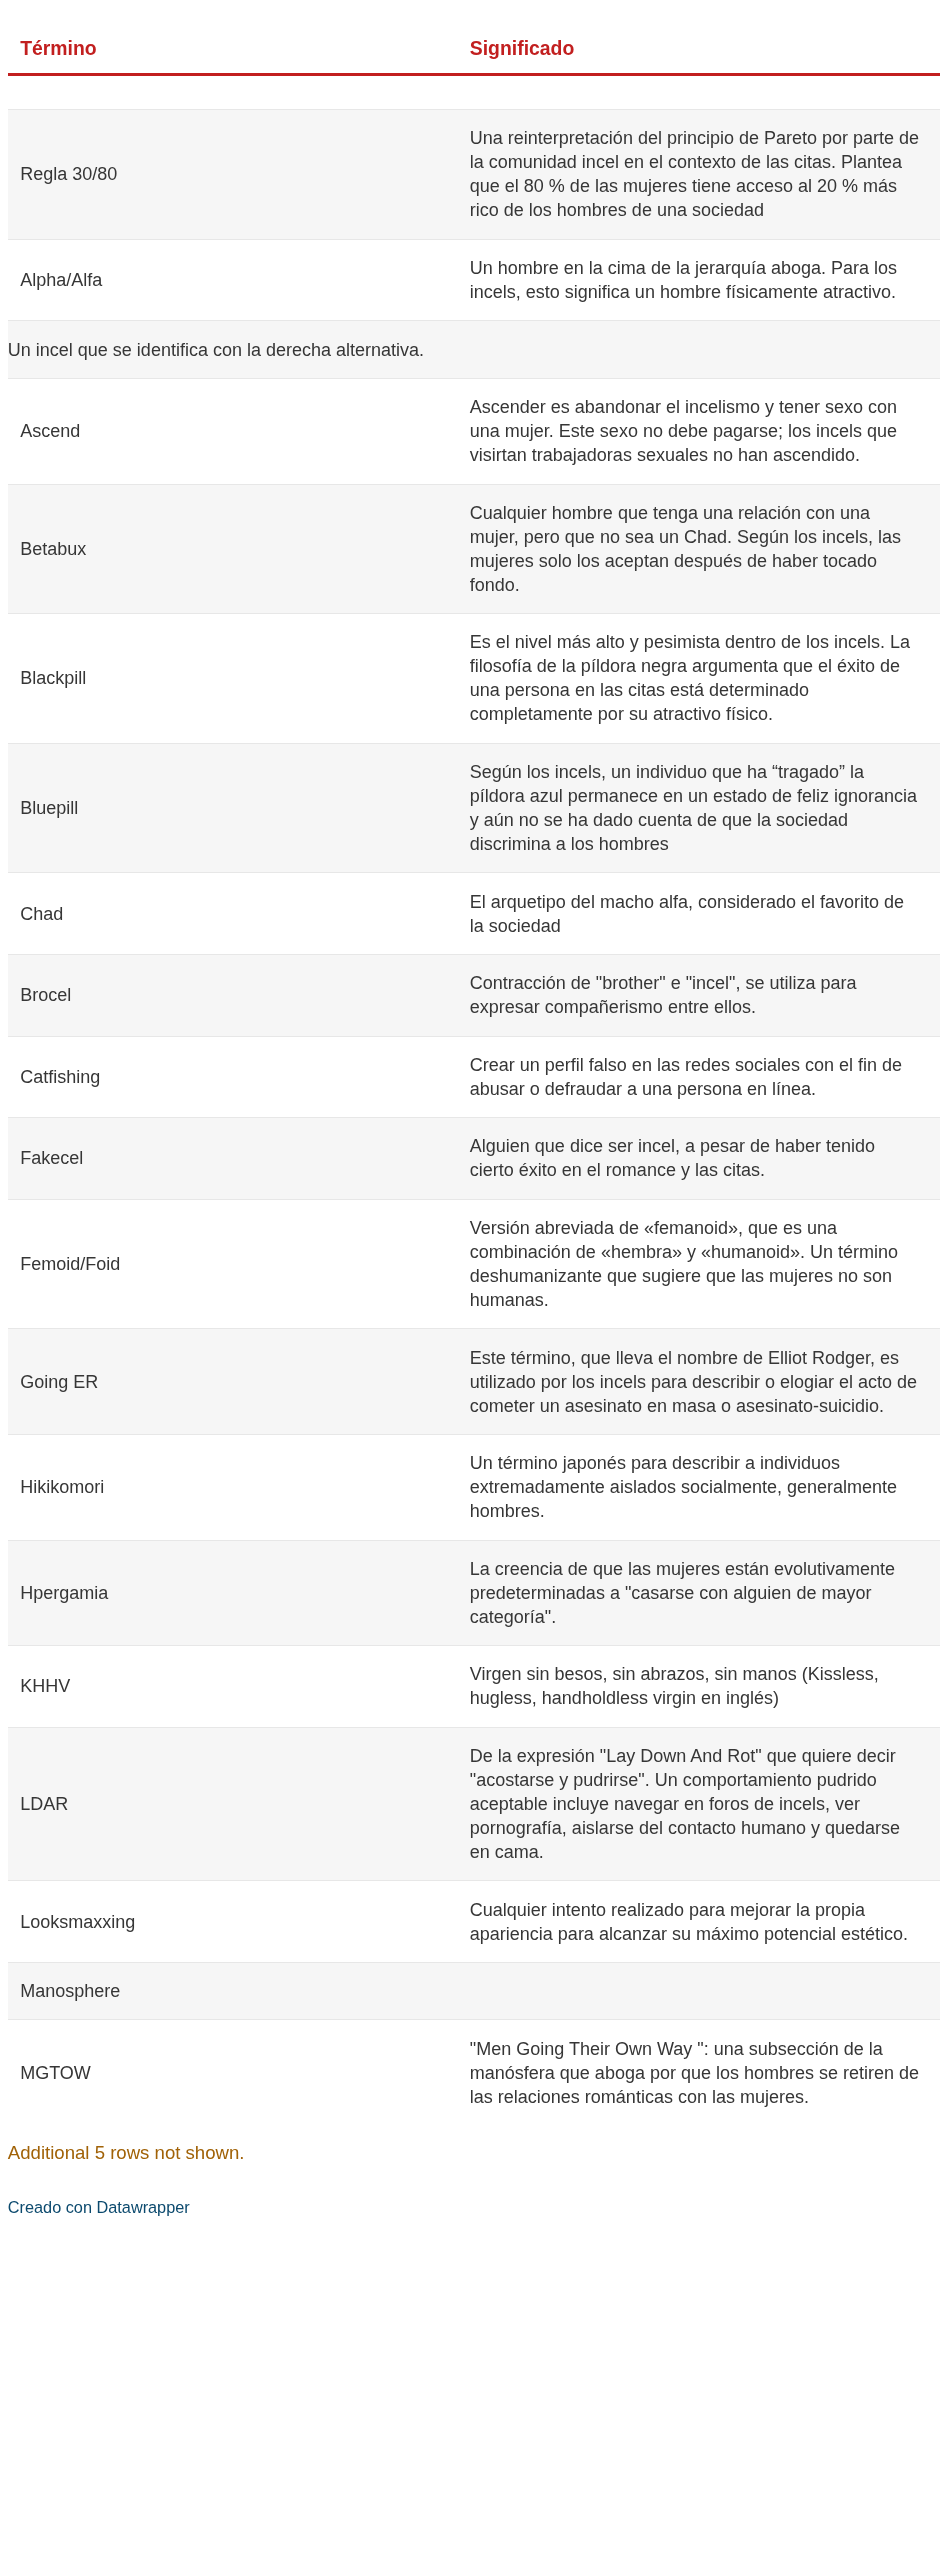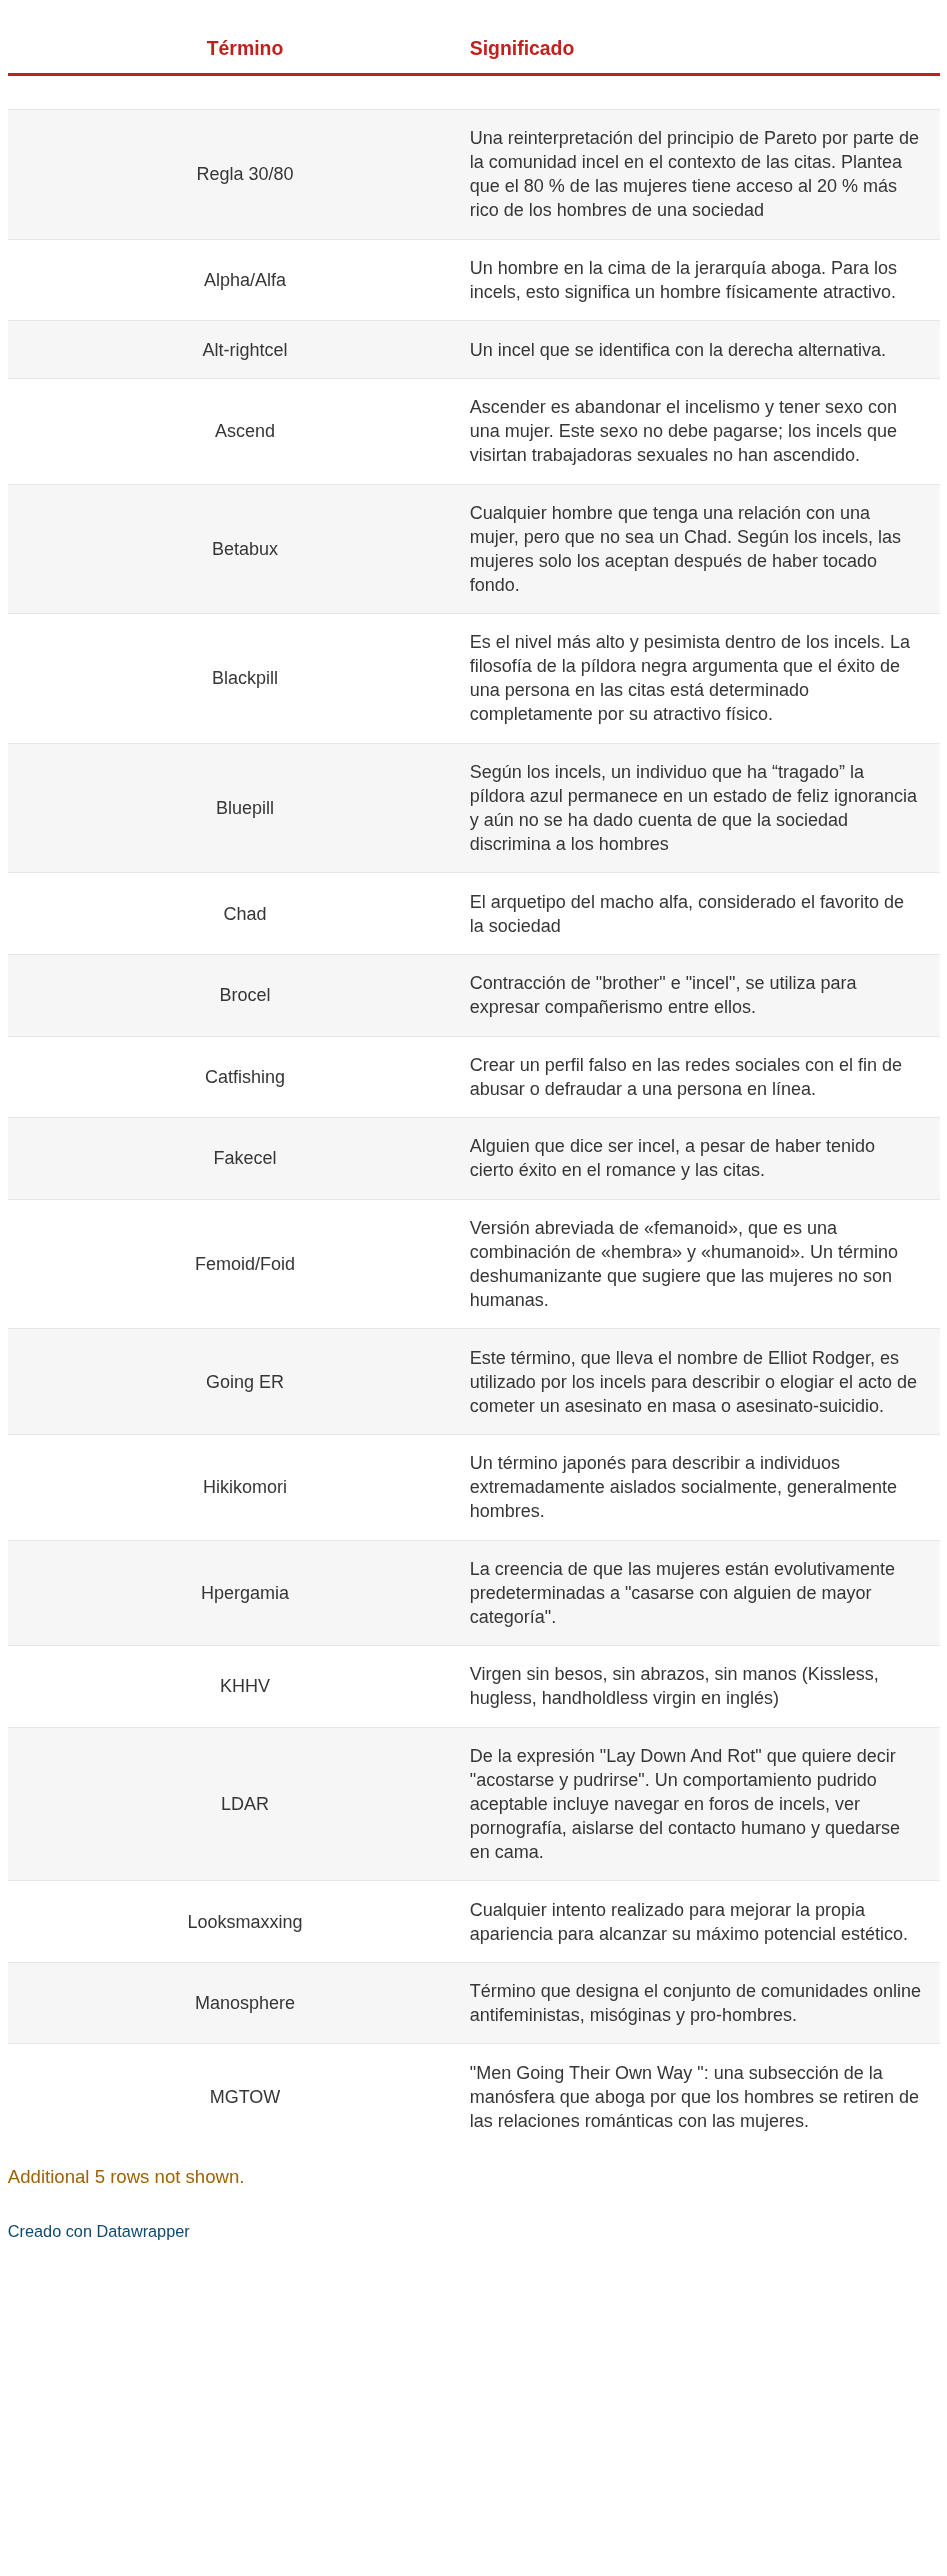--- a/index.html
+++ b/index.html
@@ -41,21 +41,20 @@
     line-height: 24px;
   }
   .tr:nth-child(odd) {
     background: #f6f6f6;
   }
   .cell-term {
     box-sizing: border-box;
     width: 462px;
     padding-left: 12.4px;
     flex: 0 0 auto;
-    text-align: center;
   }
   .cell-meaning {
     flex: 1 1 auto;
     padding-right: 18.6px;
   }
   .note {
     margin: 15.5px 0 0 7.8px;
     font-size: 18.6px;
     line-height: 23px;
     color: #a16207;
@@ -80,21 +79,20 @@
     <div class="cell-term">Regla 30/80</div>
     <div class="cell-meaning">Una reinterpretación del principio de Pareto por parte de la comunidad incel en el contexto de las citas. Plantea que el 80 % de las mujeres tiene acceso al 20 % más rico de los hombres de una sociedad</div>
   </div>
 
   <div class="tr">
     <div class="cell-term">Alpha/Alfa</div>
     <div class="cell-meaning">Un hombre en la cima de la jerarquía aboga. Para los incels, esto significa un hombre físicamente atractivo.</div>
   </div>
 
   <div class="tr">
-    <div class="cell-term">Alt-rightcel</div>
     <div class="cell-meaning">Un incel que se identifica con la derecha alternativa.</div>
   </div>
 
   <div class="tr">
     <div class="cell-term">Ascend</div>
     <div class="cell-meaning">Ascender es abandonar el incelismo y tener sexo con una mujer. Este sexo no debe pagarse; los incels que visirtan trabajadoras sexuales no han ascendido.</div>
   </div>
 
   <div class="tr">
     <div class="cell-term">Betabux</div>
@@ -161,21 +159,20 @@
     <div class="cell-meaning">De la expresión "Lay Down And Rot" que quiere decir "acostarse y pudrirse". Un comportamiento pudrido aceptable incluye navegar en foros de incels, ver pornografía, aislarse del contacto humano y quedarse en cama.</div>
   </div>
 
   <div class="tr">
     <div class="cell-term">Looksmaxxing</div>
     <div class="cell-meaning">Cualquier intento realizado para mejorar la propia apariencia para alcanzar su máximo potencial estético.</div>
   </div>
 
   <div class="tr">
     <div class="cell-term">Manosphere</div>
-    <div class="cell-meaning">Término que designa el conjunto de comunidades online antifeministas, misóginas y pro-hombres.</div>
   </div>
 
   <div class="tr">
     <div class="cell-term">MGTOW</div>
     <div class="cell-meaning">"Men Going Their Own Way ": una subsección de la manósfera que aboga por que los hombres se retiren de las relaciones románticas con las mujeres.</div>
   </div>
 </div>
 </div>
 
 <div class="note">Additional 5 rows not shown.</div>

